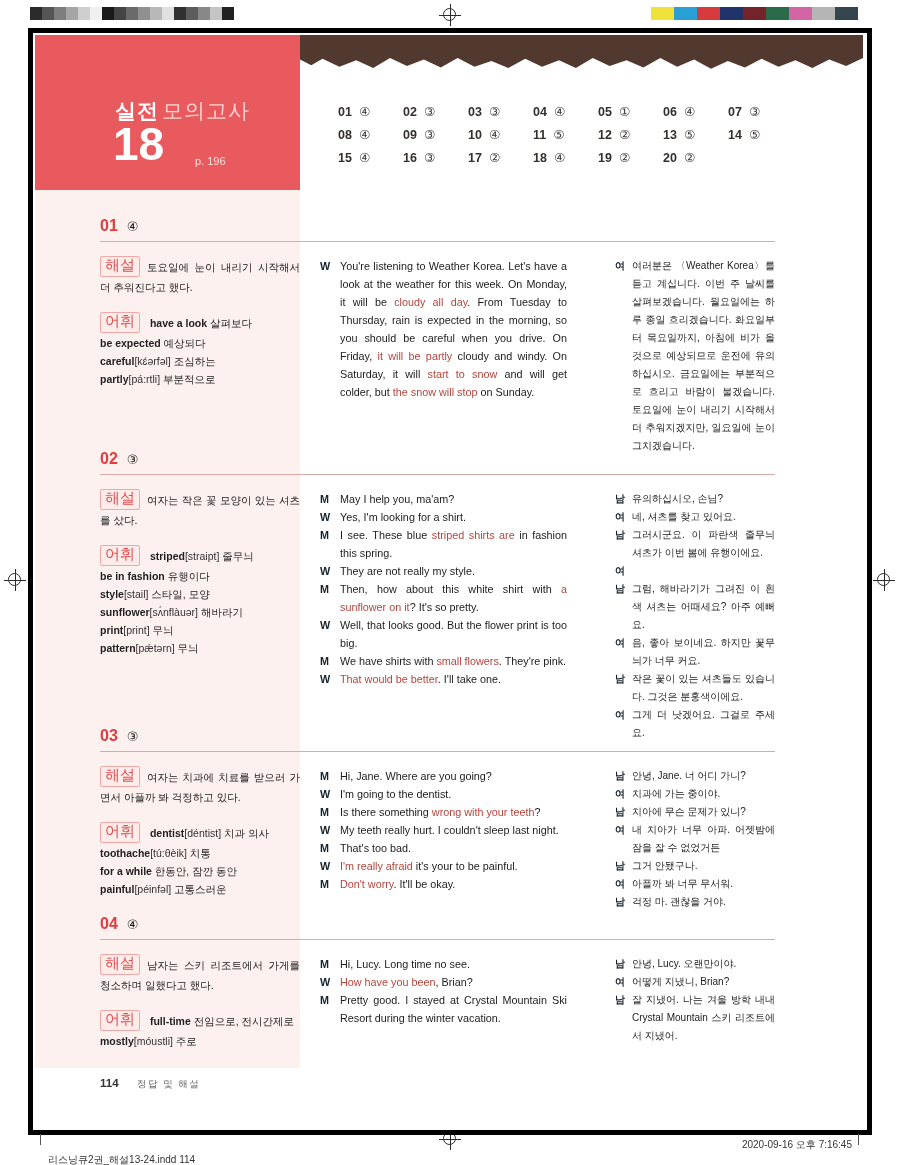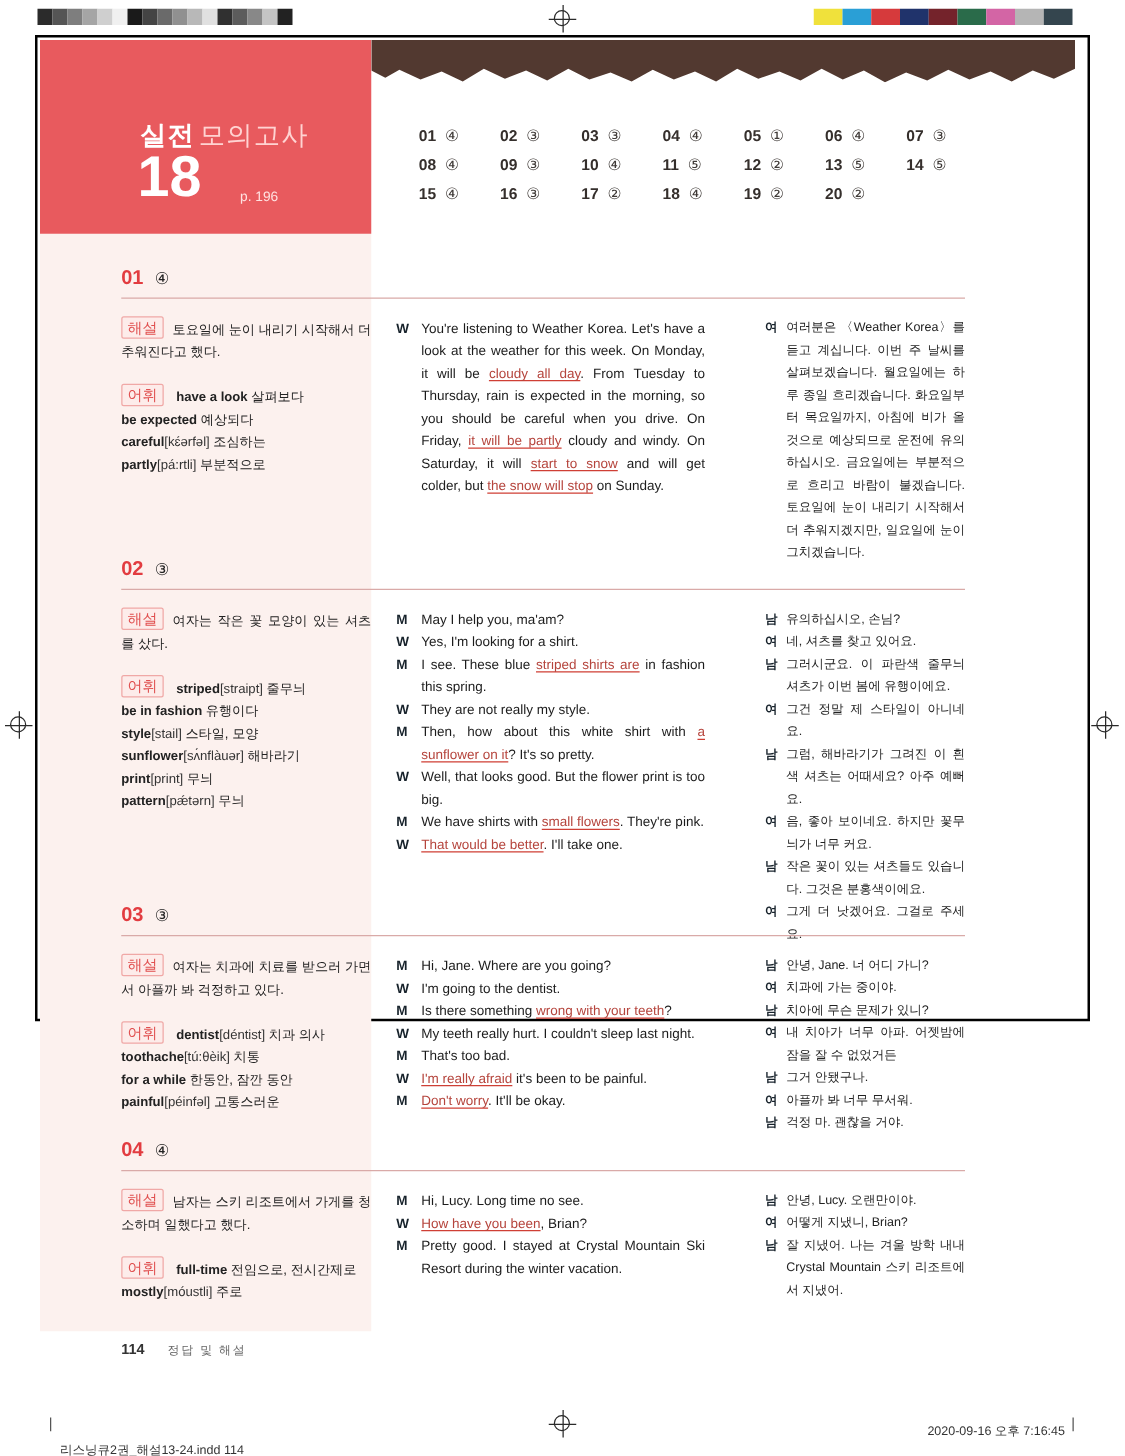--- a/index.html
+++ b/index.html
@@ -17,21 +17,21 @@
   .reg-top { left:439px; top:4px; }
   .reg-bottom { left:439px; top:1128px; }
   .reg-left { left:4px; top:569px; }
   .reg-right { left:873px; top:569px; }
   .tick { position:absolute; width:1px; height:11px; background:#555; top:1134px; }
   .tick-l { left:40px; } .tick-r { left:858px; }
   .printline-left  { position:absolute; left:48px;  top:1153px; font-size:10px; color:#333; }
   .printline-right { position:absolute; right:48px; top:1138px; font-size:10px; color:#333; }
 
   
-  .page { position:absolute; left:28px; top:28px; width:844px; height:789px; background:#fff; border:2px solid #000000; }
+  .page { position:absolute; left:28px; top:28px; width:844px; height:1107px; background:#fff; border:5px solid #000000; }
   .pink-panel { position:absolute; left:2px; top:157px; width:265px; height:878px; background:#fcf1ee; }
 
   .red-block { position:absolute; left:2px; top:2px; width:265px; height:155px; background:#e85a5e; color:#fff; }
   .unit-title { position:absolute; left:80px; top:62px; font-size:21px; letter-spacing:1px; white-space:nowrap; }
   .t-bold { font-weight:800; color:#ffffff; }
   .t-light { font-weight:400; color:#ffd3d2; margin-left:3px; }
   .unit-num { position:absolute; left:78px; top:86px; font-size:46px; font-weight:800; line-height:1; color:#fff; }
   .page-ref { position:absolute; left:160px; top:120px; font-size:11px; color:#ffe2e1; }
 
   .banner { position:absolute; left:267px; top:2px; width:563px; height:36px; background:#523930;
@@ -45,32 +45,32 @@
   .sections { position:absolute; left:0; top:0; width:844px; }
   .section { position:absolute; left:67px; width:675px; }
   .sec-head { padding-bottom:6px; border-bottom:1px solid #d9aaa8; }
   .sec-no { color:#e23c40; font-weight:800; font-size:16px; }
   .sec-ans { font-size:13px; color:#222; margin-left:9px; }
   .sec-body { display:flex; margin-top:15px; }
   .col-left { width:200px; flex:none; }
   .col-mid { width:247px; flex:none; margin-left:20px; }
   .col-right { width:160px; flex:none; margin-left:48px; }
 
-  .tag { display:inline-block; border:1px solid #f0a8a6; color:#e04f4f; background:#fdecea; font-size:12px; line-height:1; padding:2px 4px; border-radius:2px; margin-right:7px; position:relative; top:-1px; }
+  .tag { display:inline-block; border:1px solid #f0a8a6; color:#e04f4f; background:#fdecea; font-size:15px; line-height:1; padding:2px 4px; border-radius:2px; margin-right:7px; position:relative; top:-1px;font-family:Liberation Mono, monospace; }
   .haeseol { font-size:10.5px; line-height:18px; color:#222; text-align:justify; }
   .vocab { margin-top:17px; font-size:10.5px; line-height:18px; color:#222; }
   .v-term { font-weight:700; }
   .v-pron { color:#333; }
   .v-def { color:#222; }
 
   .dialogue { font-size:10.8px; line-height:18px; color:#1c1c1c; }
   .dlg-row { display:flex; }
   .sp { width:20px; flex:none; font-weight:700; color:#17222b; }
   .dlg-text { flex:1; text-align:justify; }
-  .u { color:#b5443c; text-decoration:underline; text-decoration-color:#cf3f35; text-decoration-thickness:1px; text-underline-offset:2px; }
+  .u { color:#b5443c; text-decoration-color:#cf3f35; text-decoration-thickness:1px; text-underline-offset:2px; }
 
   .translation { font-size:10px; line-height:18px; color:#222; }
   .tr-row { display:flex; }
   .tsp { width:17px; flex:none; font-weight:700; color:#17222b; }
   .tr-text { flex:1; text-align:justify; }
 
   .page-footer { position:absolute; left:67px; top:1040px; }
   .pf-num { font-weight:700; font-size:11.5px; color:#333; }
   .pf-label { font-size:9.5px; color:#666; margin-left:14px; letter-spacing:1.5px;margin-top:27px; }
 </style>
@@ -255,21 +255,20 @@
               <div class="tr-row">
                 <span class="tsp">여</span>
                 <p class="tr-text">네, 셔츠를 찾고 있어요.</p>
               </div>
               <div class="tr-row">
                 <span class="tsp">남</span>
                 <p class="tr-text">그러시군요. 이 파란색 줄무늬 셔츠가 이번 봄에 유행이에요.</p>
               </div>
               <div class="tr-row">
                 <span class="tsp">여</span>
-                <p class="tr-text">그건 정말 제 스타일이 아니네요.</p>
               </div>
               <div class="tr-row">
                 <span class="tsp">남</span>
                 <p class="tr-text">그럼, 해바라기가 그려진 이 흰색 셔츠는 어때세요? 아주 예뻐요.</p>
               </div>
               <div class="tr-row">
                 <span class="tsp">여</span>
                 <p class="tr-text">음, 좋아 보이네요. 하지만 꽃무늬가 너무 커요.</p>
               </div>
               <div class="tr-row">
@@ -318,21 +317,21 @@
               <div class="dlg-row">
                 <span class="sp">W</span>
                 <p class="dlg-text"><span>My teeth really hurt. I couldn't sleep last night.</span></p>
               </div>
               <div class="dlg-row">
                 <span class="sp">M</span>
                 <p class="dlg-text"><span>That's too bad.</span></p>
               </div>
               <div class="dlg-row">
                 <span class="sp">W</span>
-                <p class="dlg-text"><span class="u">I'm really afraid</span><span> it's been to be painful.</span></p>
+                <p class="dlg-text"><span class="u">I'm really afraid</span><span> it's your to be painful.</span></p>
               </div>
               <div class="dlg-row">
                 <span class="sp">M</span>
                 <p class="dlg-text"><span class="u">Don't worry</span><span>. It'll be okay.</span></p>
               </div>
             </div>
       <div class="col-right translation">
               <div class="tr-row">
                 <span class="tsp">남</span>
                 <p class="tr-text">안녕, Jane. 너 어디 가니?</p>

